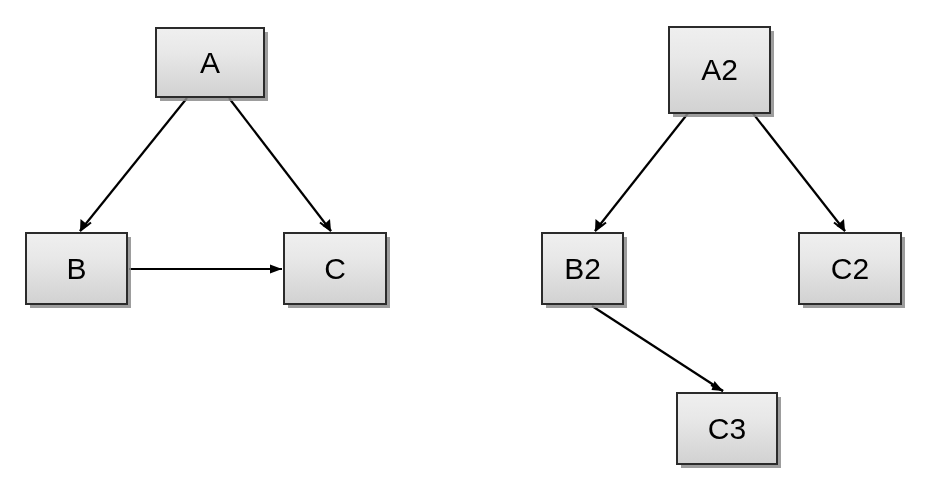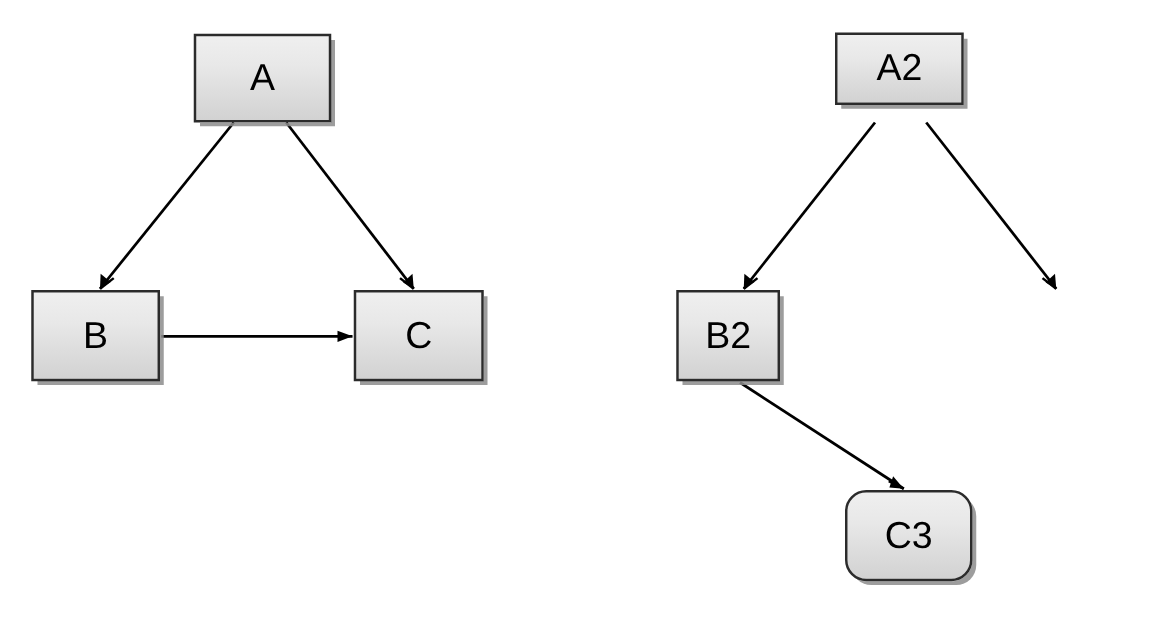--- a/index.html
+++ b/index.html
@@ -95,26 +95,29 @@
   </div>
 
   <div class="node" style="left:25px; top:232px; width:103px; height:73px;">
     <span class="node-label">B</span>
   </div>
 
   <div class="node" style="left:283px; top:232px; width:104px; height:73px;">
     <span class="node-label">C</span>
   </div>
 
-  <div class="node" style="left:668px; top:26px; width:103px; height:58px;">
+  <div class="node" style="left:668px; top:26px; width:103px; height:88px;">
     <span class="node-label">A2</span>
   </div>
 
   <div class="node" style="left:541px; top:232px; width:83px; height:73px;">
     <span class="node-label">B2</span>
   </div>
 
+  <div class="node" style="left:798px; top:232px; width:104px; height:73px;">
+    <span class="node-label">C2</span>
+  </div>
 
-  <div class="node" style="left:676px; top:392px; width:102px; height:73px;border-radius:17px;">
+  <div class="node" style="left:676px; top:392px; width:102px; height:73px;">
     <span class="node-label">C3</span>
   </div>
 
 </div>
 
 </body></html>

